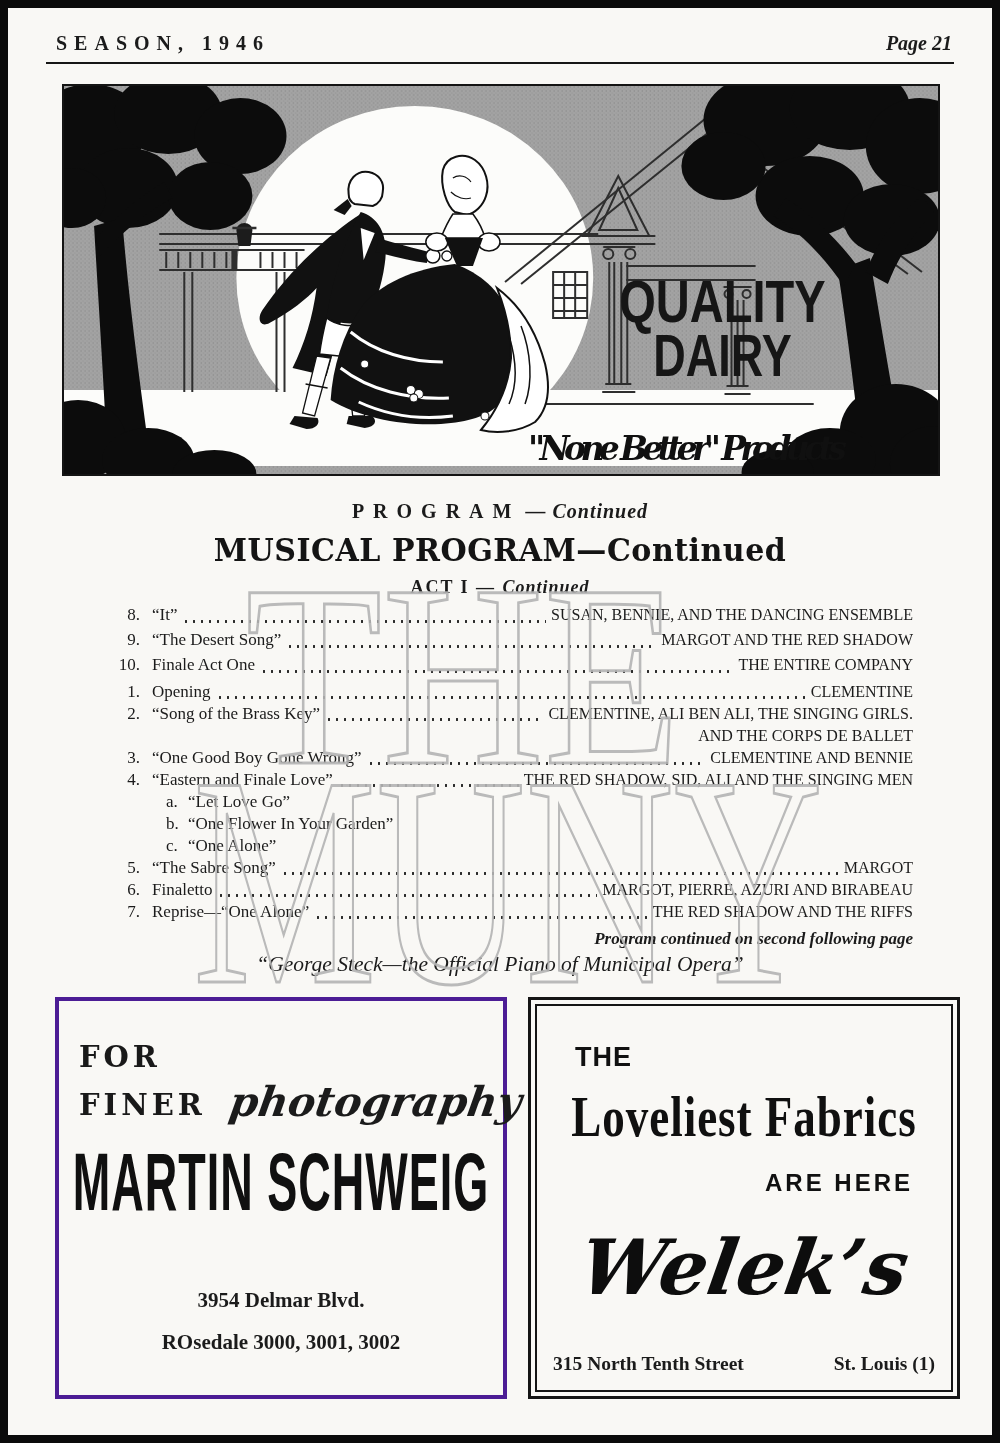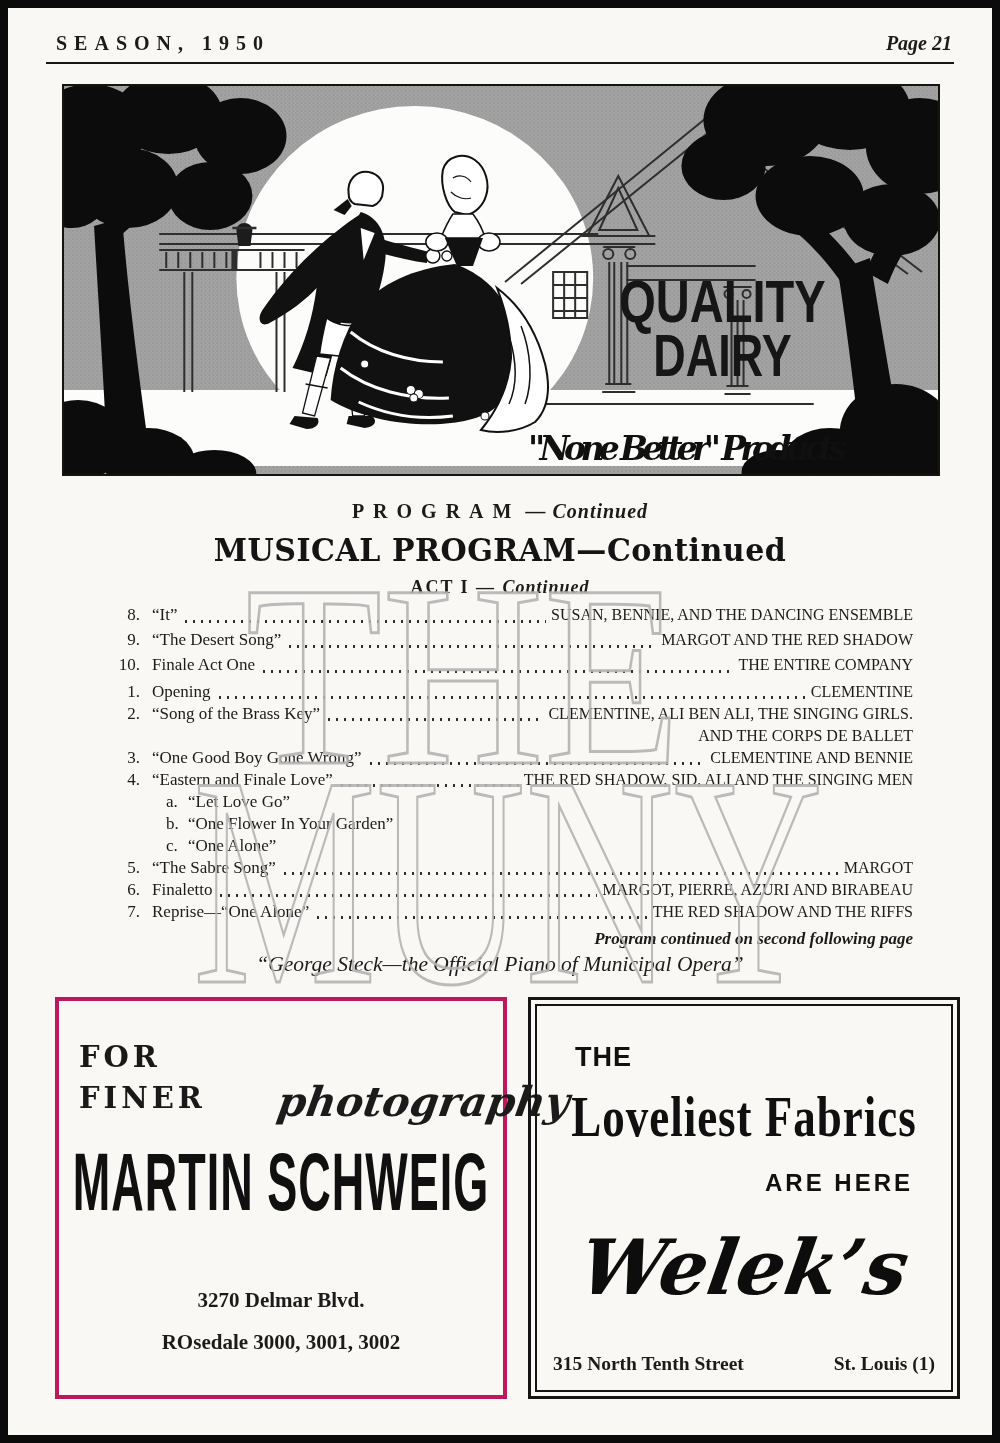--- a/index.html
+++ b/index.html
@@ -39,24 +39,24 @@
     background:radial-gradient(circle, #2a2a2a 1.1px, rgba(0,0,0,0) 1.45px) repeat-x left bottom 4px / 8px 3px; }
   .pcast { white-space:nowrap; font-size:16px; }
   .prow2 { text-align:right; font-size:16px; line-height:22px; }
   .psub { display:flex; padding-left:62px; line-height:22px; }
   .pletter { width:22px; }
   .note-cont { text-align:right; margin:6px 79px 0 0; font-style:italic; font-weight:bold; font-size:17px; }
   .note-steck { text-align:center; margin-top:3px; font-style:italic; font-size:21.5px; }
 
   
   .ads-row { display:flex; justify-content:space-between; margin:20px 32px 0 47px; }
-  .ad-left { width:452px; height:402px; box-sizing:border-box; border:4px solid #be185d; position:relative; }
+  .ad-left { width:452px; height:402px; box-sizing:border-box; border:4px solid #4c1d95; position:relative; }
   .schweig-top { margin:40px 0 0 20px; font-family:"DejaVu Serif", serif; font-weight:bold; }
   .slab { font-size:29px; letter-spacing:4px; line-height:33px; color:#191919; }
-  .row2 { display:flex; align-items:center;gap:48px; }
+  .row2 { display:flex; align-items:flex-end; }
   .script { font-family:"DejaVu Serif", serif; font-style:italic; font-weight:bold;
             display:inline-block; transform:skewX(-9deg); }
   .photog { font-size:41px; margin-left:24px; position:relative; top:4px; }
   .schweig-name { text-align:center; margin-top:14px; height:96px; }
   .schweig-name span { display:inline-block; font-family:"Liberation Sans", sans-serif; font-weight:bold;
     font-size:45px; letter-spacing:1px; transform:scaleY(1.8); transform-origin:center top; white-space:nowrap; color:#101010; }
   .schweig-address { margin-top:56px; text-align:center; font-weight:bold; font-size:21px; }
   .schweig-phones { margin-top:17px; text-align:center; font-weight:bold; font-size:21px; }
 
   .ad-right { width:432px; height:402px; box-sizing:border-box; border:3px solid #151515; padding:4px; }
@@ -75,21 +75,21 @@
 
   
   .wm { position:absolute; left:0; top:0; width:1000px; height:1443px; pointer-events:none; z-index:30; }
 </style>
 </head>
 <body>
 
 <div class="page">
 
   <div class="header">
-    <span class="season">SEASON, 1950</span>
+    <span class="season">SEASON, 1946</span>
     <span class="pagenum">Page 21</span>
   </div>
   <div class="rule"></div>
 
   <div class="dairy">
     <svg viewBox="0 0 872 388" preserveAspectRatio="none">
       <defs>
         <pattern id="ht" width="4" height="4" patternUnits="userSpaceOnUse">
           <rect width="4" height="4" fill="#a2a2a2"></rect>
           <circle cx="1" cy="1" r="0.7" fill="#8d8d8d"></circle>
@@ -331,21 +331,21 @@
       <div class="schweig-top">
         <div class="slab">FOR</div>
         <div class="row2">
           <span class="slab">FINER</span>
           <span class="script photog">photography</span>
         </div>
       </div>
       <div class="schweig-name">
         <span>MARTIN SCHWEIG</span>
       </div>
-      <div class="schweig-address">3270 Delmar Blvd.</div>
+      <div class="schweig-address">3954 Delmar Blvd.</div>
       <div class="schweig-phones">ROsedale 3000, 3001, 3002</div>
     </div>
 
     <div class="ad-right">
       <div class="ad-right-inner">
         <div class="weleks-the">THE</div>
         <div class="lovely">
           <span>Loveliest Fabrics</span>
         </div>
         <div class="arehere">ARE HERE</div>

